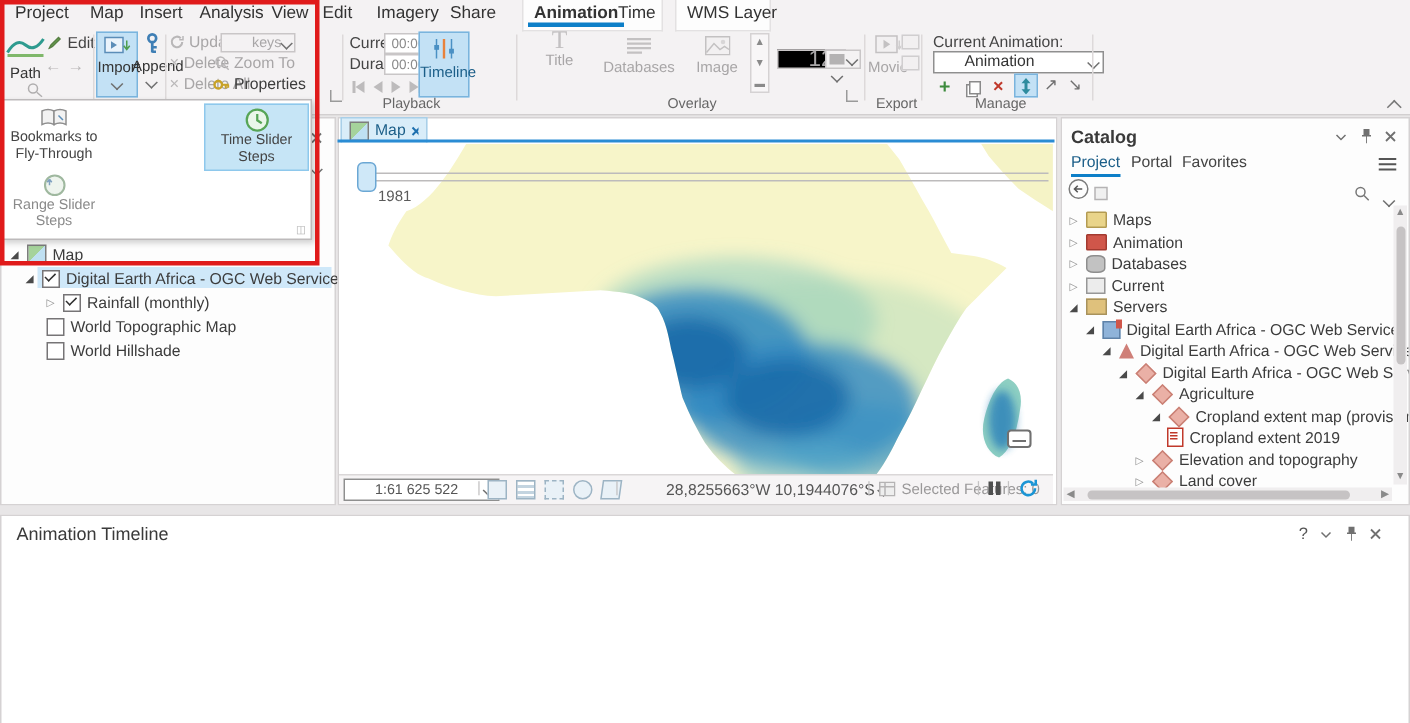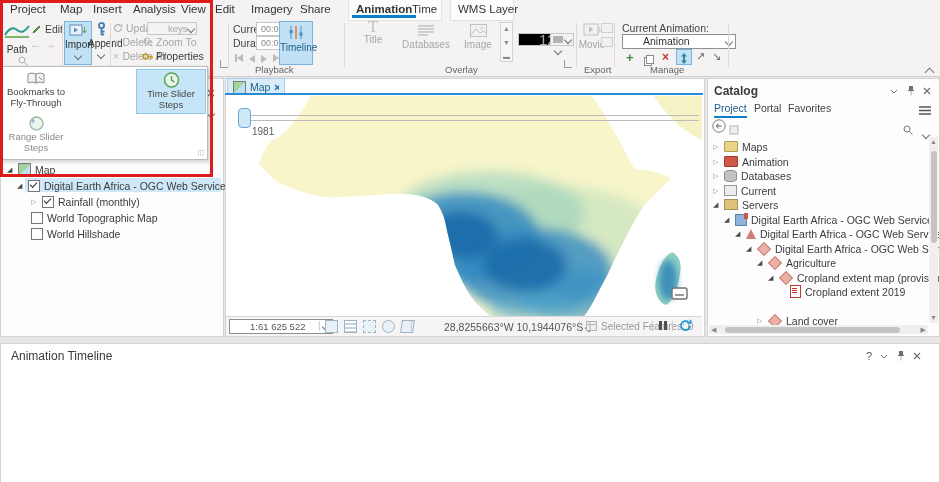--- a/index.html
+++ b/index.html
@@ -514,23 +514,28 @@
     <div class="trow" style="left:49px;top:177px">
         <span class="exp open">◢</span>
         <span class="ic i-hex"></span>
         <span>Agriculture</span>
       </div>
     <div class="trow" style="left:60px;top:192px">
         <span class="exp open">◢</span>
         <span class="ic i-hex"></span>
         <span>Cropland extent map (provisional)</span>
       </div>
-    <div class="trow" style="left:82px;top:206px">
+    <div class="trow" style="left:70px;top:206px">
         <span class="ic i-file"></span>
         <span>Cropland extent 2019</span>
+      </div>
+    <div class="trow" style="left:49px;top:221px">
+        <span class="exp">▷</span>
+        <span class="ic i-hex"></span>
+        <span>Elevation and topography</span>
       </div>
     <div class="trow" style="left:49px;top:235px">
         <span class="exp">▷</span>
         <span class="ic i-hex"></span>
         <span>Land cover</span>
       </div>
 
     <div class="abs sb" style="right:1px;top:58px;width:9px;height:186px">
       <div class="arrowglyph" style="text-align:center;margin-top:1px">▲</div>
       <div class="sb-thumb" style="position:absolute;left:1.5px;top:14px;width:6px;height:92px"></div>

